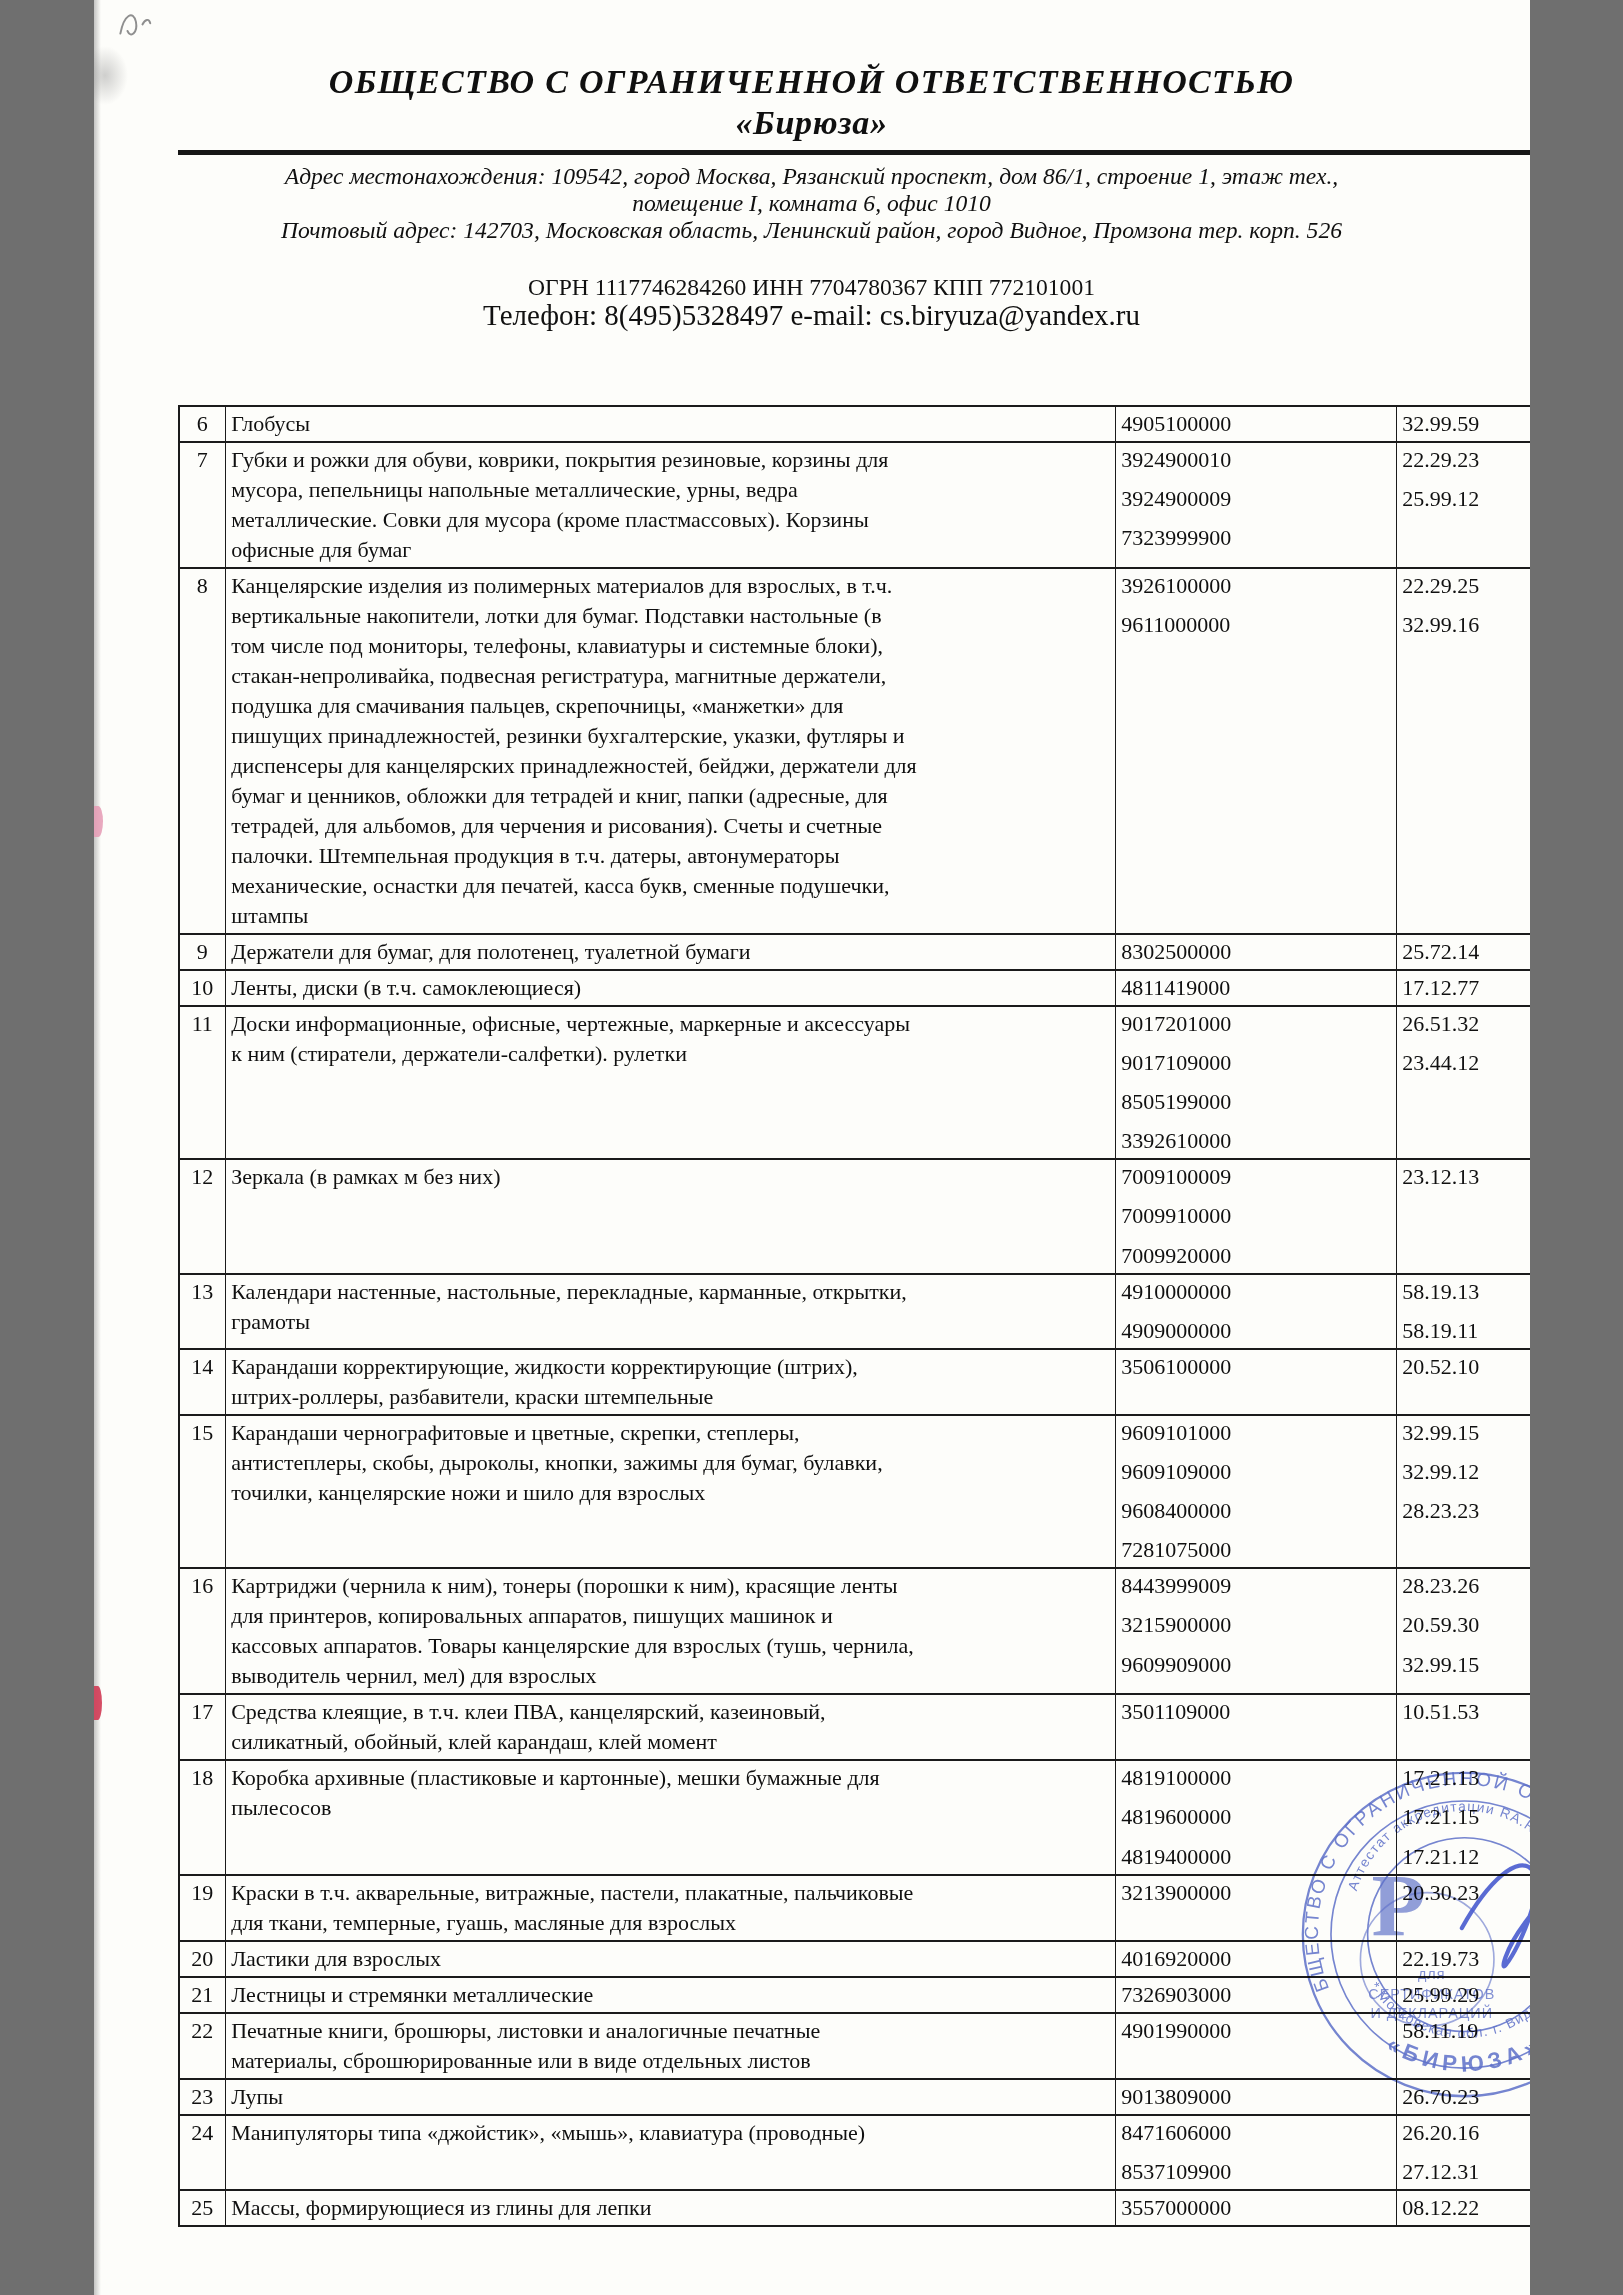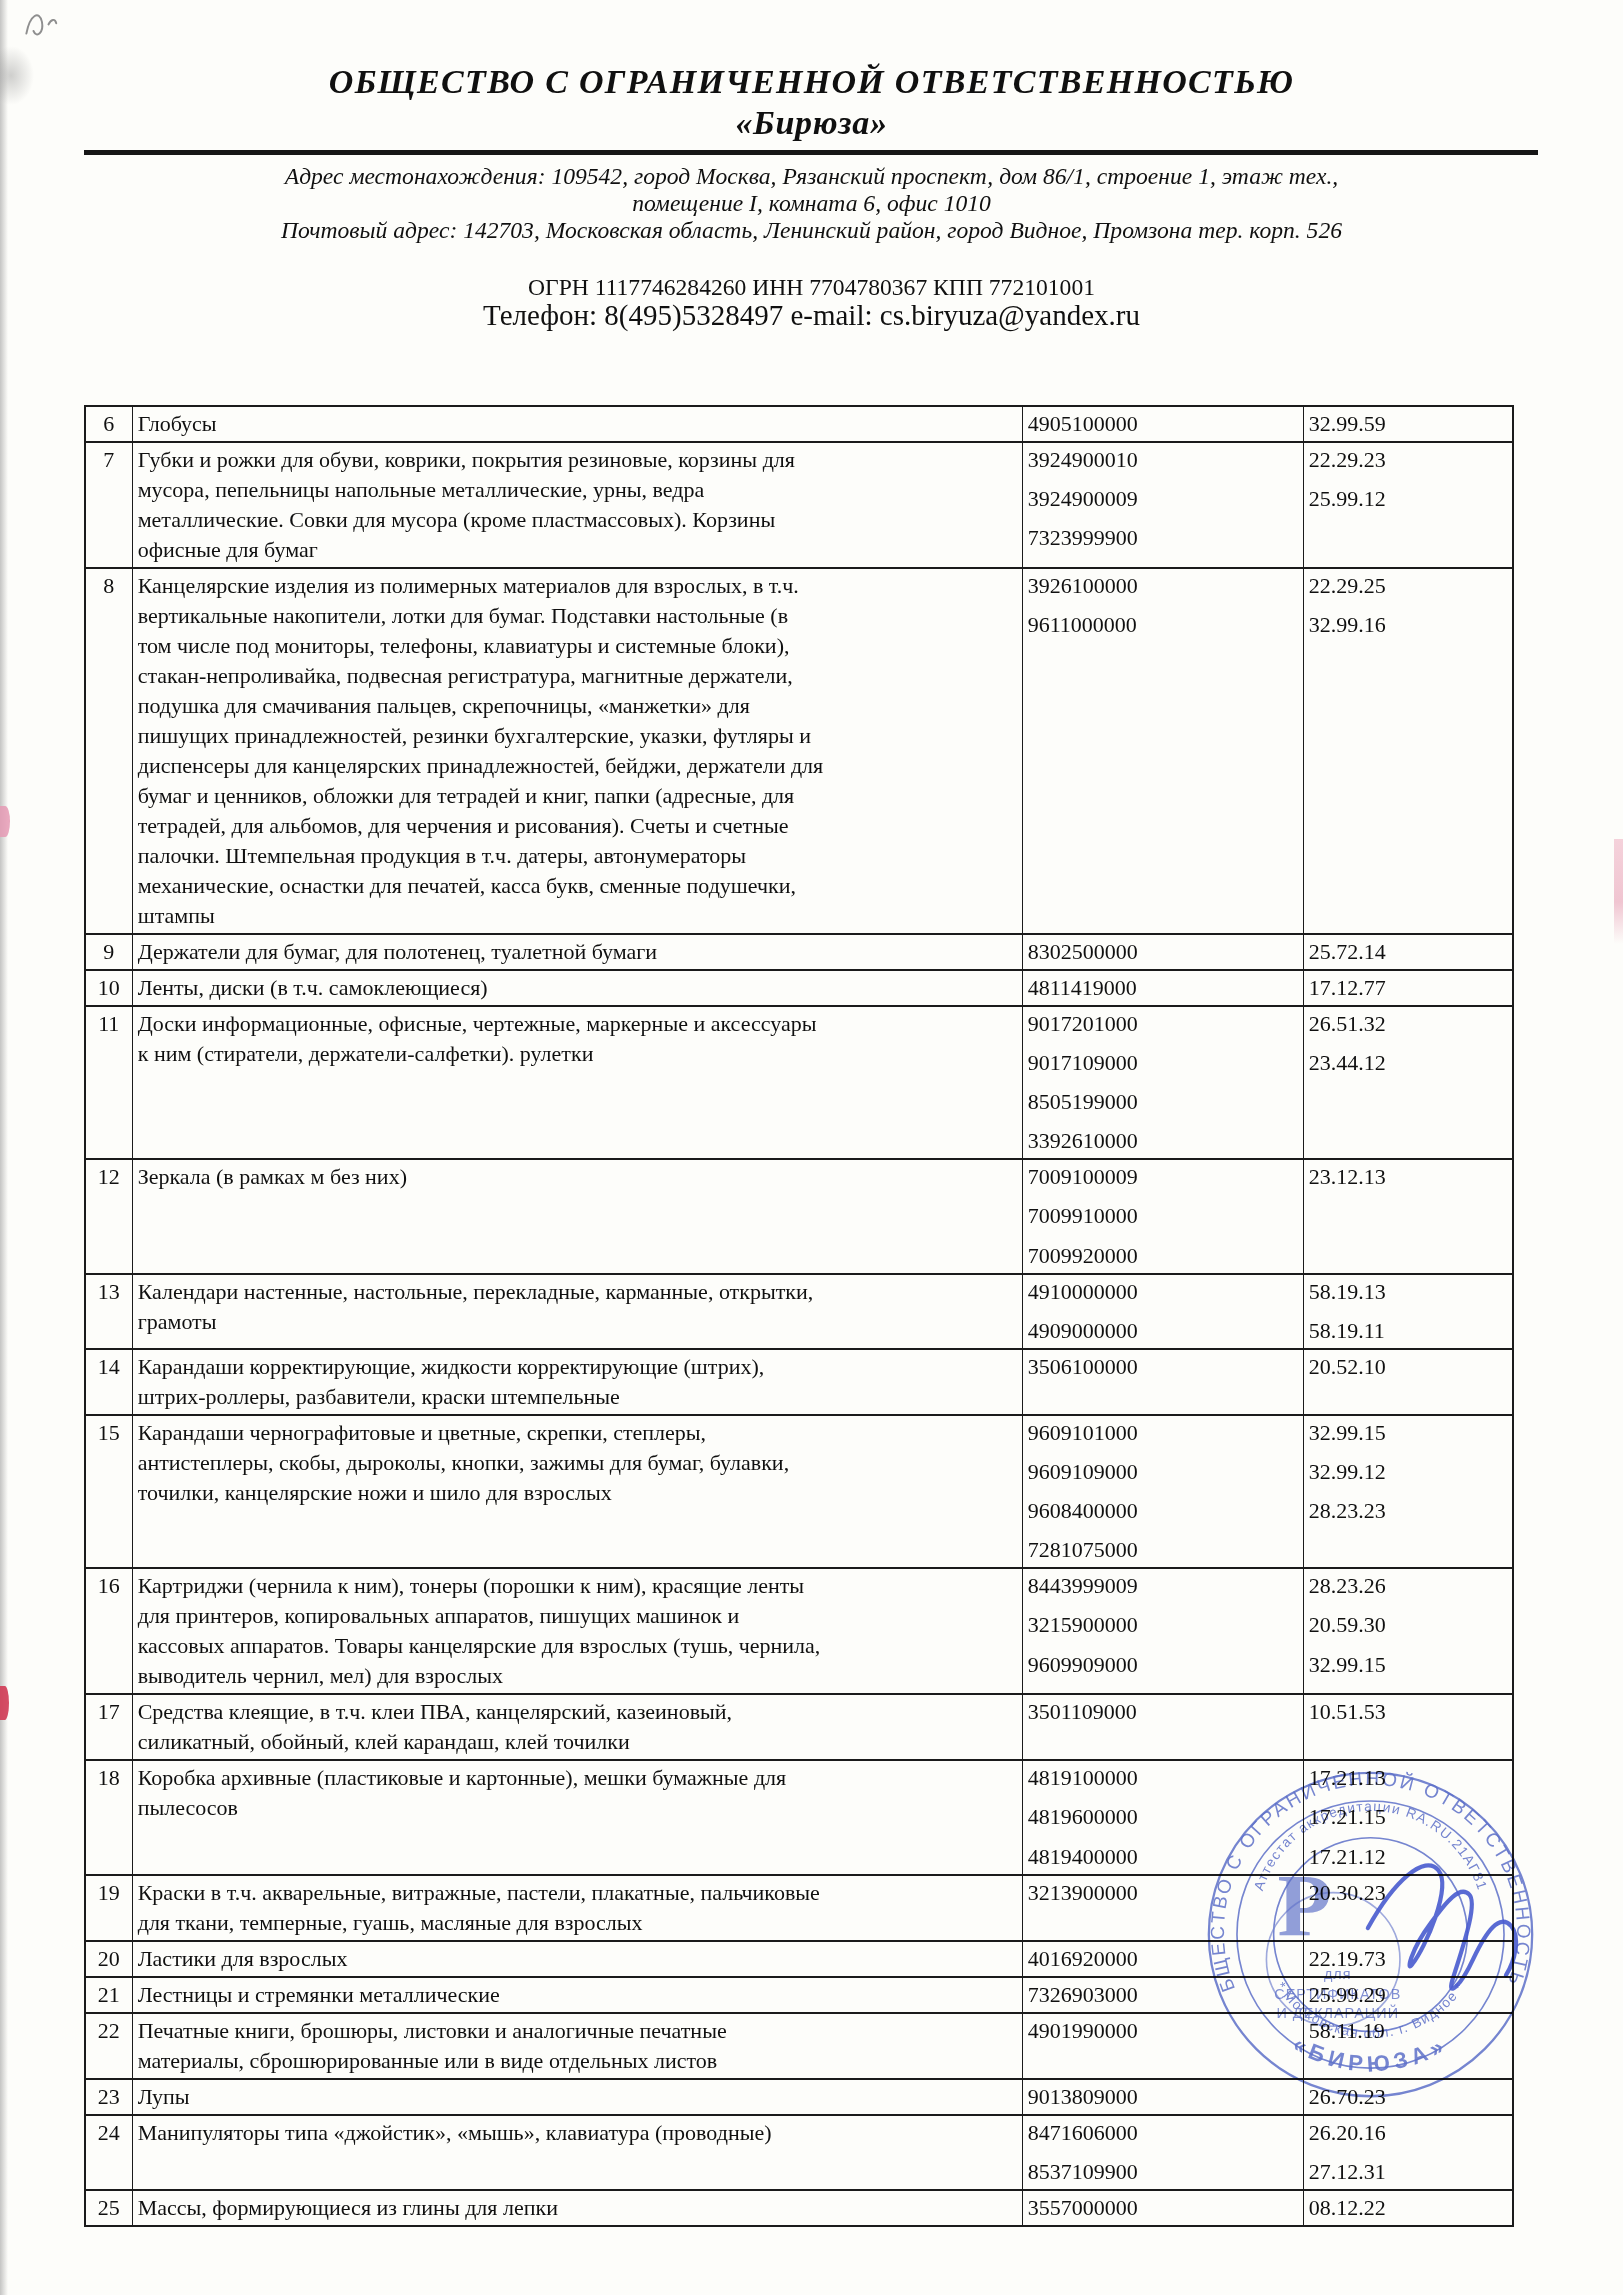--- a/index.html
+++ b/index.html
@@ -1,18 +1,18 @@
 <!DOCTYPE html>
 <html lang="ru" style="font-size:10.5px"><head>
 <meta charset="utf-8">
 <style>
   html,body{margin:0;padding:0;background:#6f6f6f;}
   .page{
     position:relative;
-    width:1623px;height:2295px;
+    width:1436px;height:2295px;
     margin:0 auto;
     background:#fdfdfa;
     overflow:hidden;
     font-family:"Liberation Serif","DejaVu Serif",serif;
     color:#101010;
   }
   
   .edge-strip{position:absolute;left:0;top:0;width:7.9px;height:100%;
     background:linear-gradient(90deg,rgba(150,150,150,.55),rgba(255,255,255,0));}
   .corner-smudge{position:absolute;left:-11.8px;top:46px;width:46px;height:59px;
@@ -274,21 +274,21 @@
       <td class="cell-okpd">
             <div class="code-line">28.23.26</div>
             <div class="code-line">20.59.30</div>
             <div class="code-line">32.99.15</div>
           </td>
     </tr>
 
     <tr>
       <td class="cell-num">17</td>
       <td class="cell-desc">Средства клеящие, в т.ч. клеи ПВА, канцелярский, казеиновый,
-силикатный, обойный, клей карандаш, клей точилки</td>
+силикатный, обойный, клей карандаш, клей момент</td>
       <td class="cell-tnved">
             <div class="code-line">3501109000</div>
           </td>
       <td class="cell-okpd">
             <div class="code-line">10.51.53</div>
           </td>
     </tr>
 
     <tr>
       <td class="cell-num">18</td>

